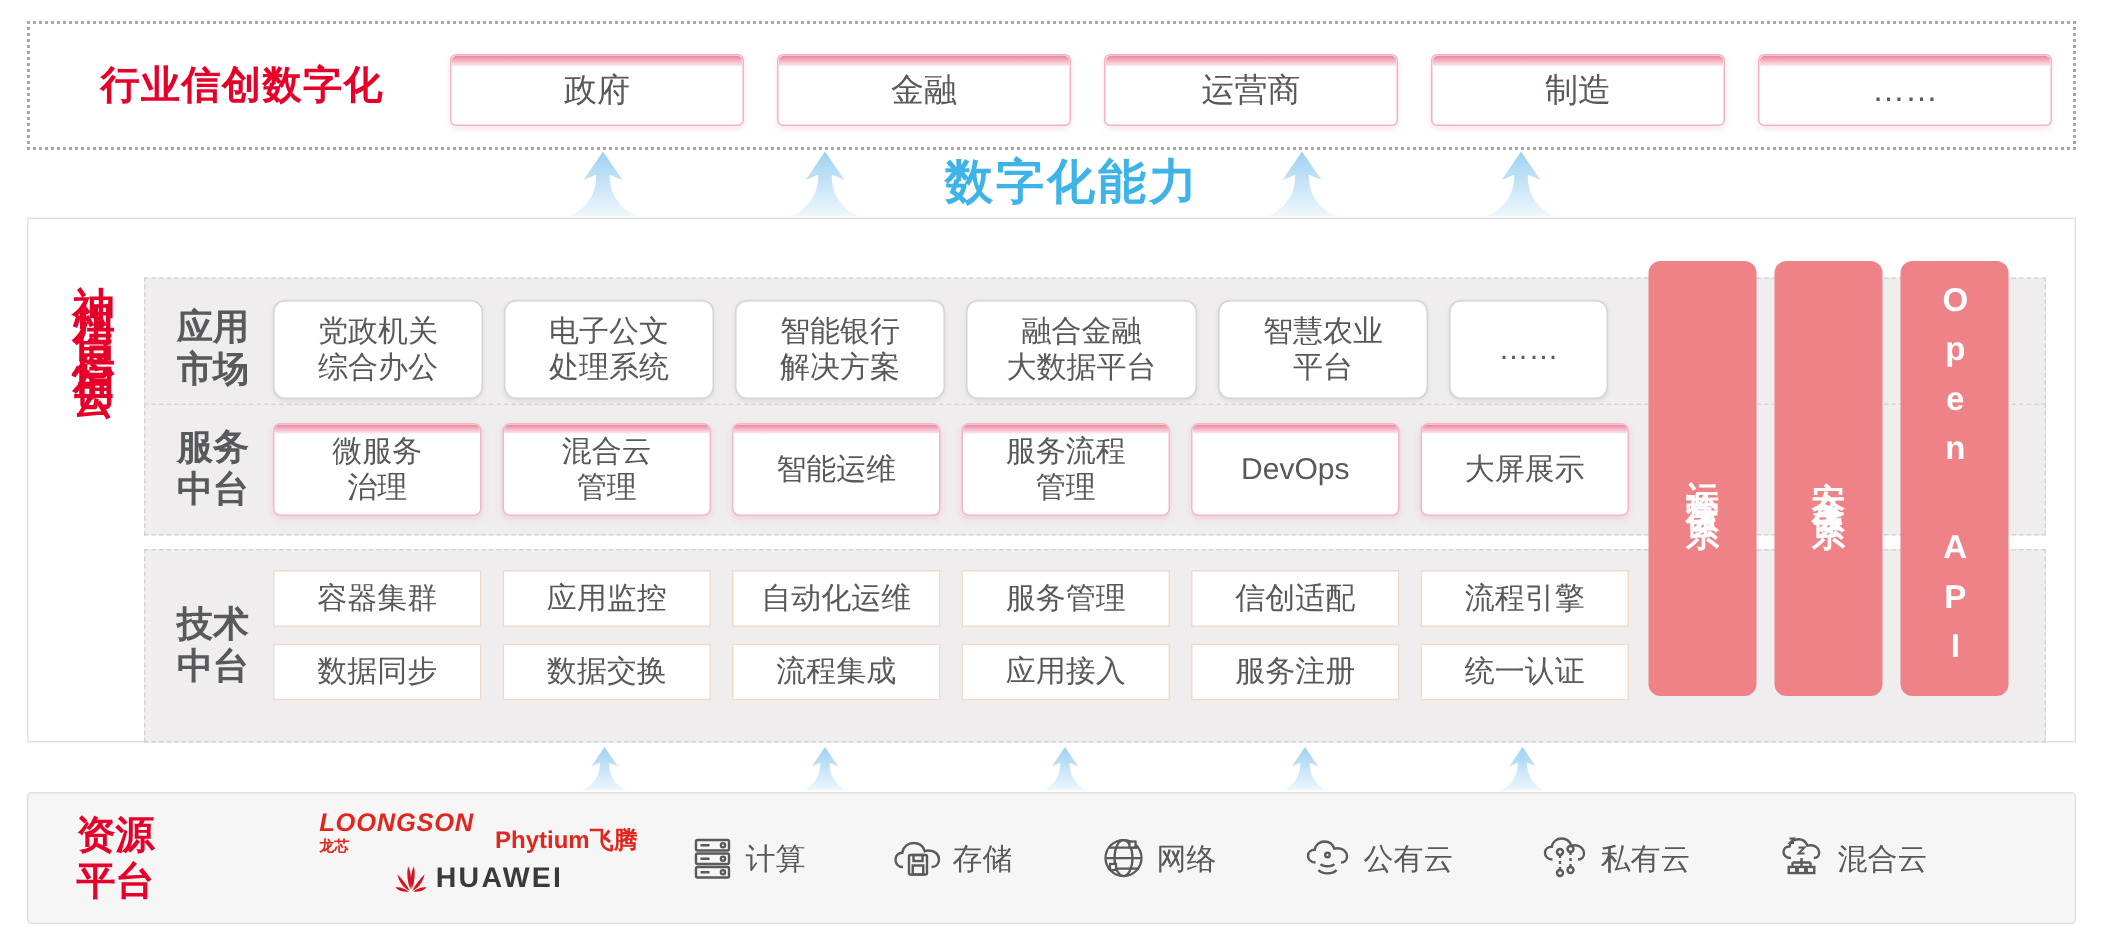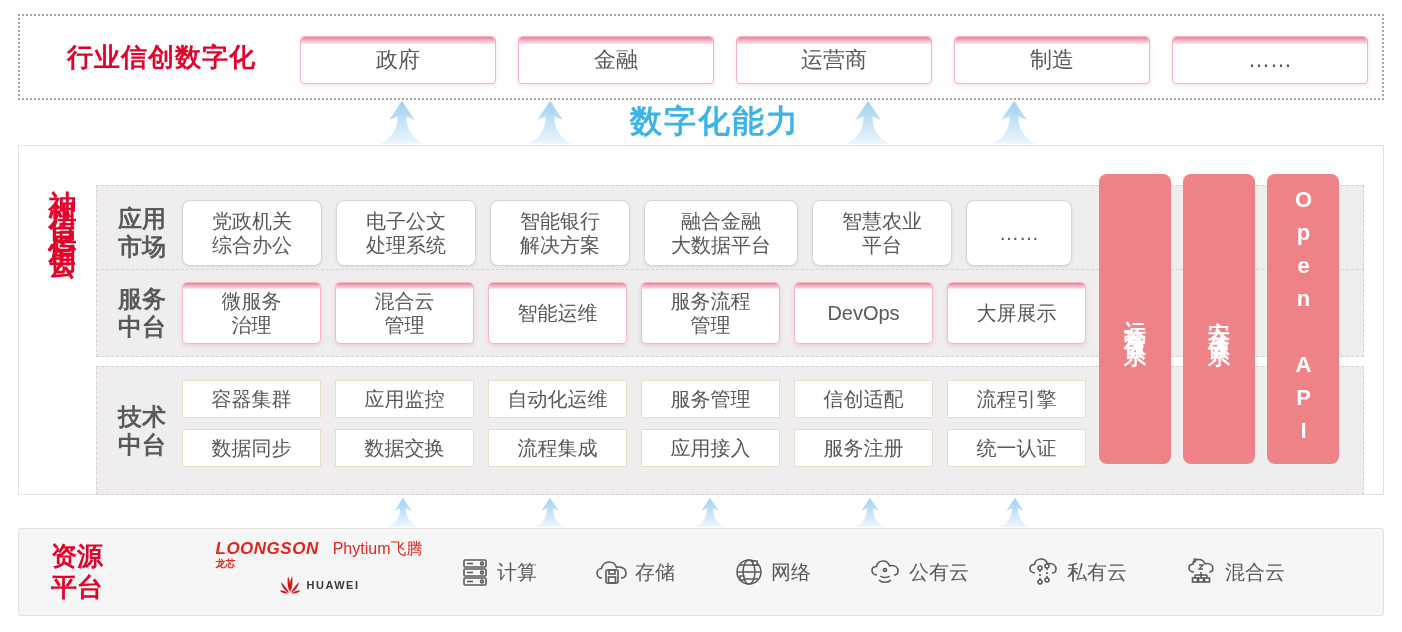--- a/index.html
+++ b/index.html
@@ -72,23 +72,23 @@
   .resource { position:absolute; left:18px; top:528px; width:1366px; height:88px;
     background:#f7f6f6; border:1px solid #e3e0e0; border-radius:3px; }
   .res-label { position:absolute; left:32px; top:50%; transform:translateY(-50%);
     color:#e60029; font-size:26px; font-weight:bold; line-height:31px; white-space:pre-line; }
   .vendors { position:absolute; left:185px; top:10px; width:230px; display:flex;
     flex-direction:column; align-items:center; }
   .vendor-row1 { display:flex; align-items:flex-start; gap:14px; }
   .loongson { display:flex; flex-direction:column; align-items:flex-start; }
   .loongson .lg-main { color:#e0271e; font-size:17px; font-weight:bold; font-style:italic; letter-spacing:.5px; }
   .loongson .lg-sub { color:#e0271e; font-size:10px; font-weight:bold; margin-top:-2px; }
-  .phytium { color:#e0271e; font-size:16px; font-weight:normal; margin-top:0; }
+  .phytium { color:#e0271e; font-size:16px; font-weight:bold; margin-top:11px; }
   .huawei { display:flex; align-items:center; gap:6px; margin-top:4px; }
-  .huawei .hw-text { color:#3a3a3a; font-size:11px; font-weight:bold; letter-spacing:1.5px; }
+  .huawei .hw-text { color:#3a3a3a; font-size:19px; font-weight:bold; letter-spacing:1.5px; }
   .res-items { position:absolute; left:440px; top:0; height:100%;
     display:flex; align-items:center; gap:58px; }
   .res-item { display:flex; align-items:center; gap:6px; }
   .res-item .res-item-label { font-size:20px; color:#58595b; }
   .icon-svg { display:block; }
 </style>
 </head>
 <body>
 
 <div class="top-banner">

